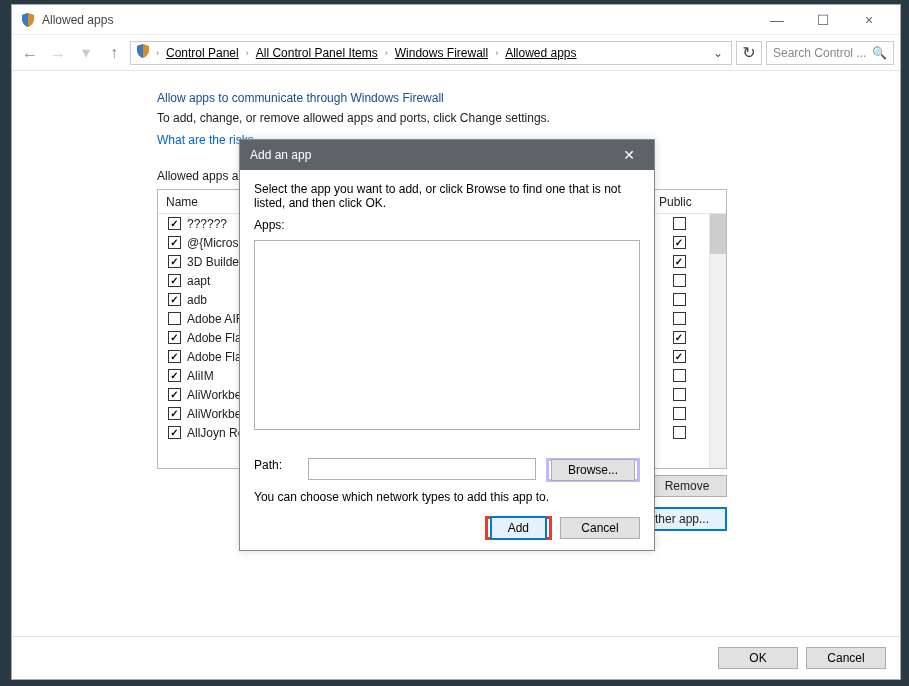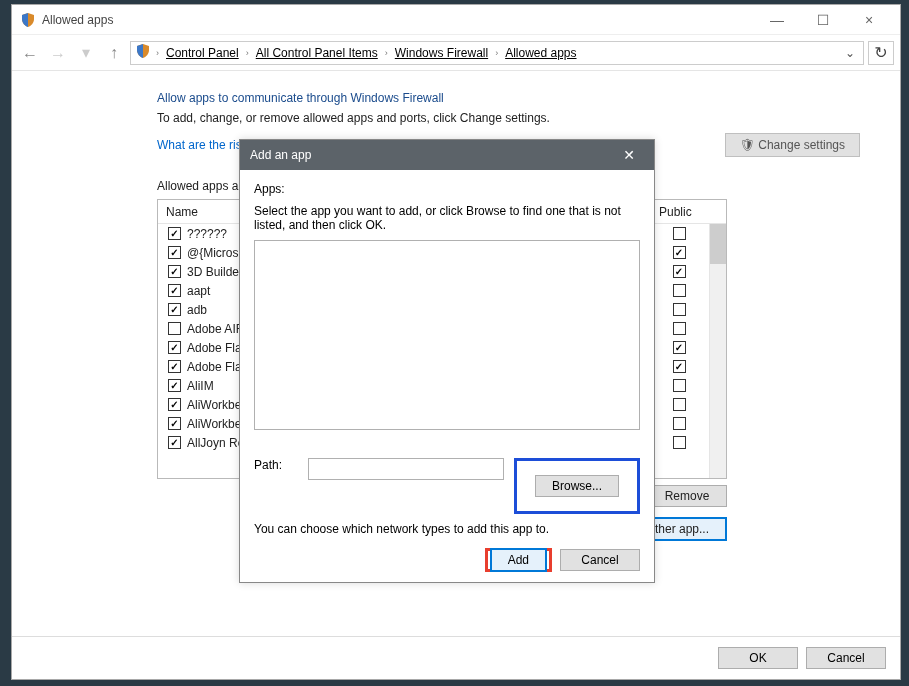--- a/index.html
+++ b/index.html
@@ -46,21 +46,21 @@
   
   .modal { position: absolute; left: 239px; top: 139px; width: 416px; border: 1px solid #888; background: #fff; box-shadow: 0 0 8px rgba(0,0,0,.15); display: flex; flex-direction: column; font-size: 12px; }
   .modal .mtitle { height: 30px; background: #5c6369; color: #fff; display: flex; align-items: center; padding: 0 10px; font-size: 12px; }
   .modal .mtitle .t { flex: 1; }
   .modal .mtitle .x { width: 30px; text-align: center; font-size: 14px; cursor: pointer; }
   .modal .mbody { padding: 12px 14px 10px; display: flex; flex-direction: column; gap: 8px; }
   .modal .applist { border: 1px solid #b0b0b0; height: 190px; background: #fff; }
   .modal .pathrow { display: flex; align-items: flex-start; gap: 10px; margin-top: 20px; }
   .modal .pathlabel { width: 44px; }
   .modal .pathinput { flex: 1; height: 22px; border: 1px solid #b0b0b0; background: #fff; }
-  .modal .browsebtn-wrap { border: 3px solid #1d4ed8; padding: 18px; }
+  .modal .browsebtn-wrap { border: 3px solid #c4b5fd; padding: 2px; }
   .modal .link { color: #0066cc; cursor: pointer; }
   .modal .mbtns { display: flex; align-items: center; gap: 8px; margin-top: 4px; }
   .modal .mbtns .spacer { flex: 1; }
   .modal .addbtn-wrap { border: 3px solid #e83e2e; padding: 2px; }
   .modal .addbtn { border: 2px solid #0078d7; background: #e5f1fb; }
   .shieldicon { width: 16px; height: 16px; }
 </style>
 </head>
 <body>
 
@@ -95,31 +95,31 @@
       <span class="crumbsep">›</span>
       <span class="crumb">All Control Panel Items</span>
       <span class="crumbsep">›</span>
       <span class="crumb">Windows Firewall</span>
       <span class="crumbsep">›</span>
       <span class="crumb">Allowed apps</span>
       <span class="spacer"></span>
       <span class="addrctl">⌄</span>
     </div>
     <div class="refresh">↻</div>
+    <div class="searchbox">
+      <span class="sp">Search Control ...</span>
+      <span>🔍</span>
+    </div>
   </div>
 
   <div class="content">
     <div class="hdr">Allow apps to communicate through Windows Firewall</div>
     <div class="sub">To add, change, or remove allowed apps and ports, click Change settings.</div>
     <div style="display:flex; align-items:center; justify-content:space-between;">
       <span class="risklink">What are the risks</span>
-      <span class="chgbtn">
-        <span>🛡</span>
-        <span>Change settings</span>
-      </span>
     </div>
 
     <div class="listlabel">Allowed apps an</div>
     <div class="listbox">
       <div class="listheader">
         <div class="colname">Name</div>
         <div class="colp">te</div>
         <div class="colp">Public</div>
         <div style="width:17px"></div>
       </div>
@@ -230,22 +230,22 @@
     <span class="winbtn">Cancel</span>
   </div>
 </div>
 
 <div class="modal">
   <div class="mtitle">
     <span class="t">Add an app</span>
     <span class="x">✕</span>
   </div>
   <div class="mbody">
+    <div>Select the app you want to add, or click Browse to find one that is not listed, and then click OK.</div>
     <div>Apps:</div>
-    <div>Select the app you want to add, or click Browse to find one that is not listed, and then click OK.</div>
     <div class="applist"></div>
     <div class="pathrow">
       <span class="pathlabel">Path:</span>
       <span class="pathinput"></span>
       <span class="browsebtn-wrap">
         <span class="winbtn">Browse...</span>
       </span>
     </div>
     <div>You can choose which network types to add this app to.</div>
     <div class="mbtns">

